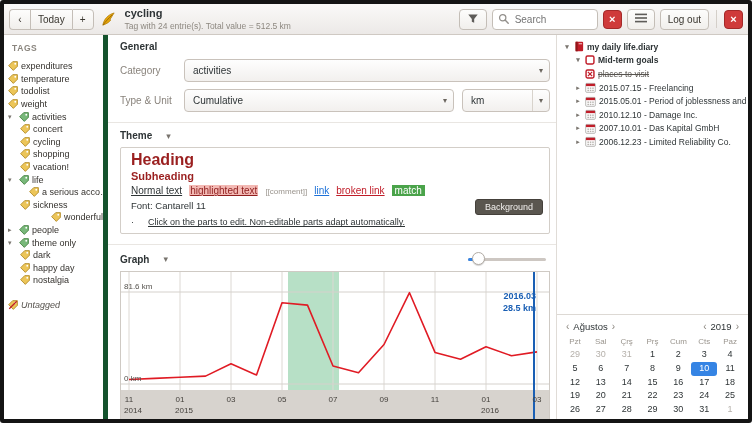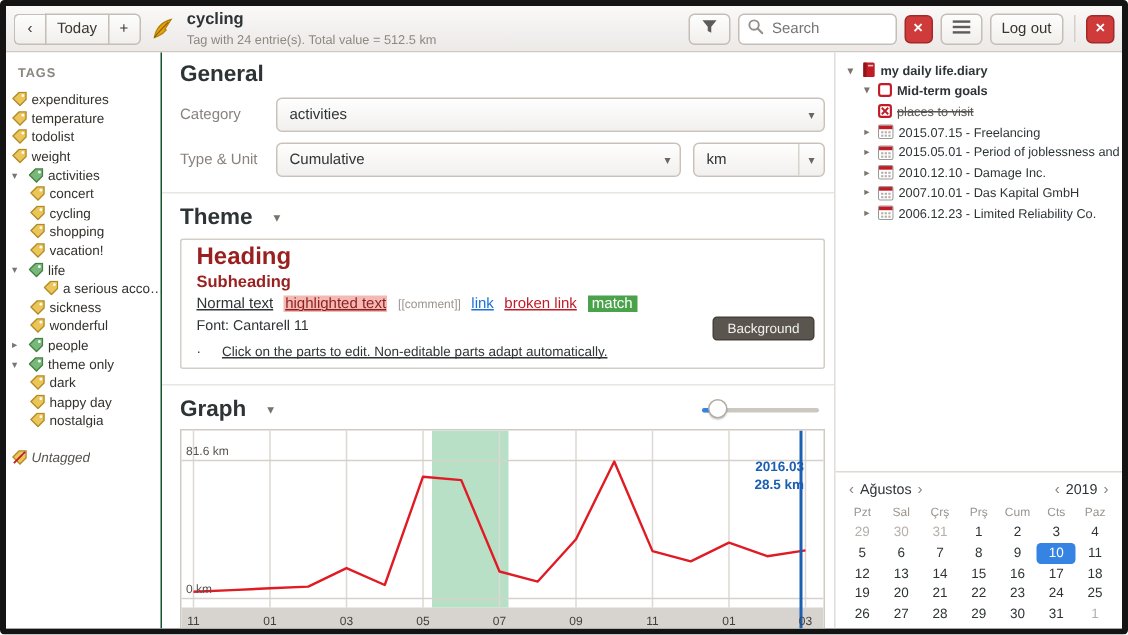--- a/index.html
+++ b/index.html
@@ -17,30 +17,30 @@
   .hb-title{font-size:11px;font-weight:bold;color:#2e3436;}
   .hb-subtitle{font-size:8.5px;color:#8d8880;}
   .hb-spacer{flex:1;}
   .search{width:106px;height:21px;border:1px solid #c4beb7;border-radius:4px;background:#fff;display:flex;align-items:center;padding:0 5px;gap:4px;box-sizing:border-box;}
   .search input{border:none;outline:none;width:72px;font-size:10px;color:#2e3436;background:transparent;font-family:inherit;}
   .red-btn{background:#cf3a3a;border:1px solid #a32929;color:#fff;width:19px;height:19px;border-radius:4px;font-size:11px;display:flex;align-items:center;justify-content:center;font-weight:bold;padding:0;}
   .vsep{width:1px;height:18px;background:#d4cfc9;margin:0 2px;}
   .appicon{display:flex;margin-left:2px;}
 
   
-  .tags-panel{position:absolute;top:31px;left:0;width:104px;bottom:0;border-right:1px solid #14532d;background:#fff;overflow:hidden;box-sizing:border-box;}
+  .tags-panel{position:absolute;top:31px;left:0;width:104px;bottom:0;border-right:5px solid #14532d;background:#fff;overflow:hidden;box-sizing:border-box;}
   .tags-header{font-size:8.5px;font-weight:bold;color:#8a857e;letter-spacing:.6px;padding:8px 0 7px 8px;}
   .trow{display:flex;align-items:center;gap:3px;height:12.6px;font-size:9px;color:#35322e;white-space:nowrap;overflow:hidden;}
   .trow .exp{color:#7a756f;font-size:7px;width:8px;flex:none;}
   .ticon{display:flex;flex:none;}
   .tlabel{overflow:hidden;}
 
   
   .main{position:absolute;top:31px;left:104px;right:192px;bottom:0;background:#fff;padding:6px 6px 0 12px;overflow:hidden;box-sizing:border-box;}
-  .section-title{font-size:15px;font-weight:bold;color:#2e3436;}
+  .section-title{font-size:10px;font-weight:bold;color:#2e3436;}
   .form-row{display:flex;align-items:center;margin-top:7px;gap:8px;}
   .form-label{width:56px;font-size:10px;color:#89837c;flex:none;}
   .combo{height:23px;border:1px solid #c9c2bb;border-radius:4px;background:linear-gradient(#fefefe,#f2f0ee);display:flex;align-items:center;padding:0 6px 0 8px;font-size:10px;color:#2e3436;box-sizing:border-box;}
   .combo .arrow{margin-left:auto;color:#6b665f;font-size:8px;padding-left:6px;}
   .combo.grow{flex:1;}
   .combo.unit{width:88px;flex:none;}
   .combo.unit .arrow{border-left:1px solid #d8d3cc;align-self:stretch;display:flex;align-items:center;}
   hr.sep{border:none;border-top:1px solid #e9e6e2;margin:10px -6px 7px -12px;}
   .section-head{display:flex;align-items:center;gap:14px;margin-top:2px;}
   .expander-glyph{color:#78736d;font-size:9px;}
@@ -239,21 +239,21 @@
         </div>
         <div class="trow" style="padding-left: 16px;">
           <span class="ticon">
             <svg width="10" height="10" viewBox="0 0 16 16">
               <path d="M1 7.5 L7.5 1 H15 V8.5 L8.5 15 Z" fill="#ecc558" stroke="#b18a26" stroke-width="1.4"></path>
               <circle cx="11.6" cy="4.4" r="1.5" fill="#fff"></circle>
             </svg>
           </span>
           <span class="tlabel">sickness</span>
         </div>
-        <div class="trow" style="padding-left: 16px;">
+        <div class="trow" style="padding-left: 16px; margin-left: 31px;">
           <span class="ticon">
             <svg width="10" height="10" viewBox="0 0 16 16">
               <path d="M1 7.5 L7.5 1 H15 V8.5 L8.5 15 Z" fill="#ecc558" stroke="#b18a26" stroke-width="1.4"></path>
               <circle cx="11.6" cy="4.4" r="1.5" fill="#fff"></circle>
             </svg>
           </span>
           <span class="tlabel">wonderful</span>
         </div>
         <div class="trow" style="padding-left: 4px;">
           <span class="exp">▸</span>

